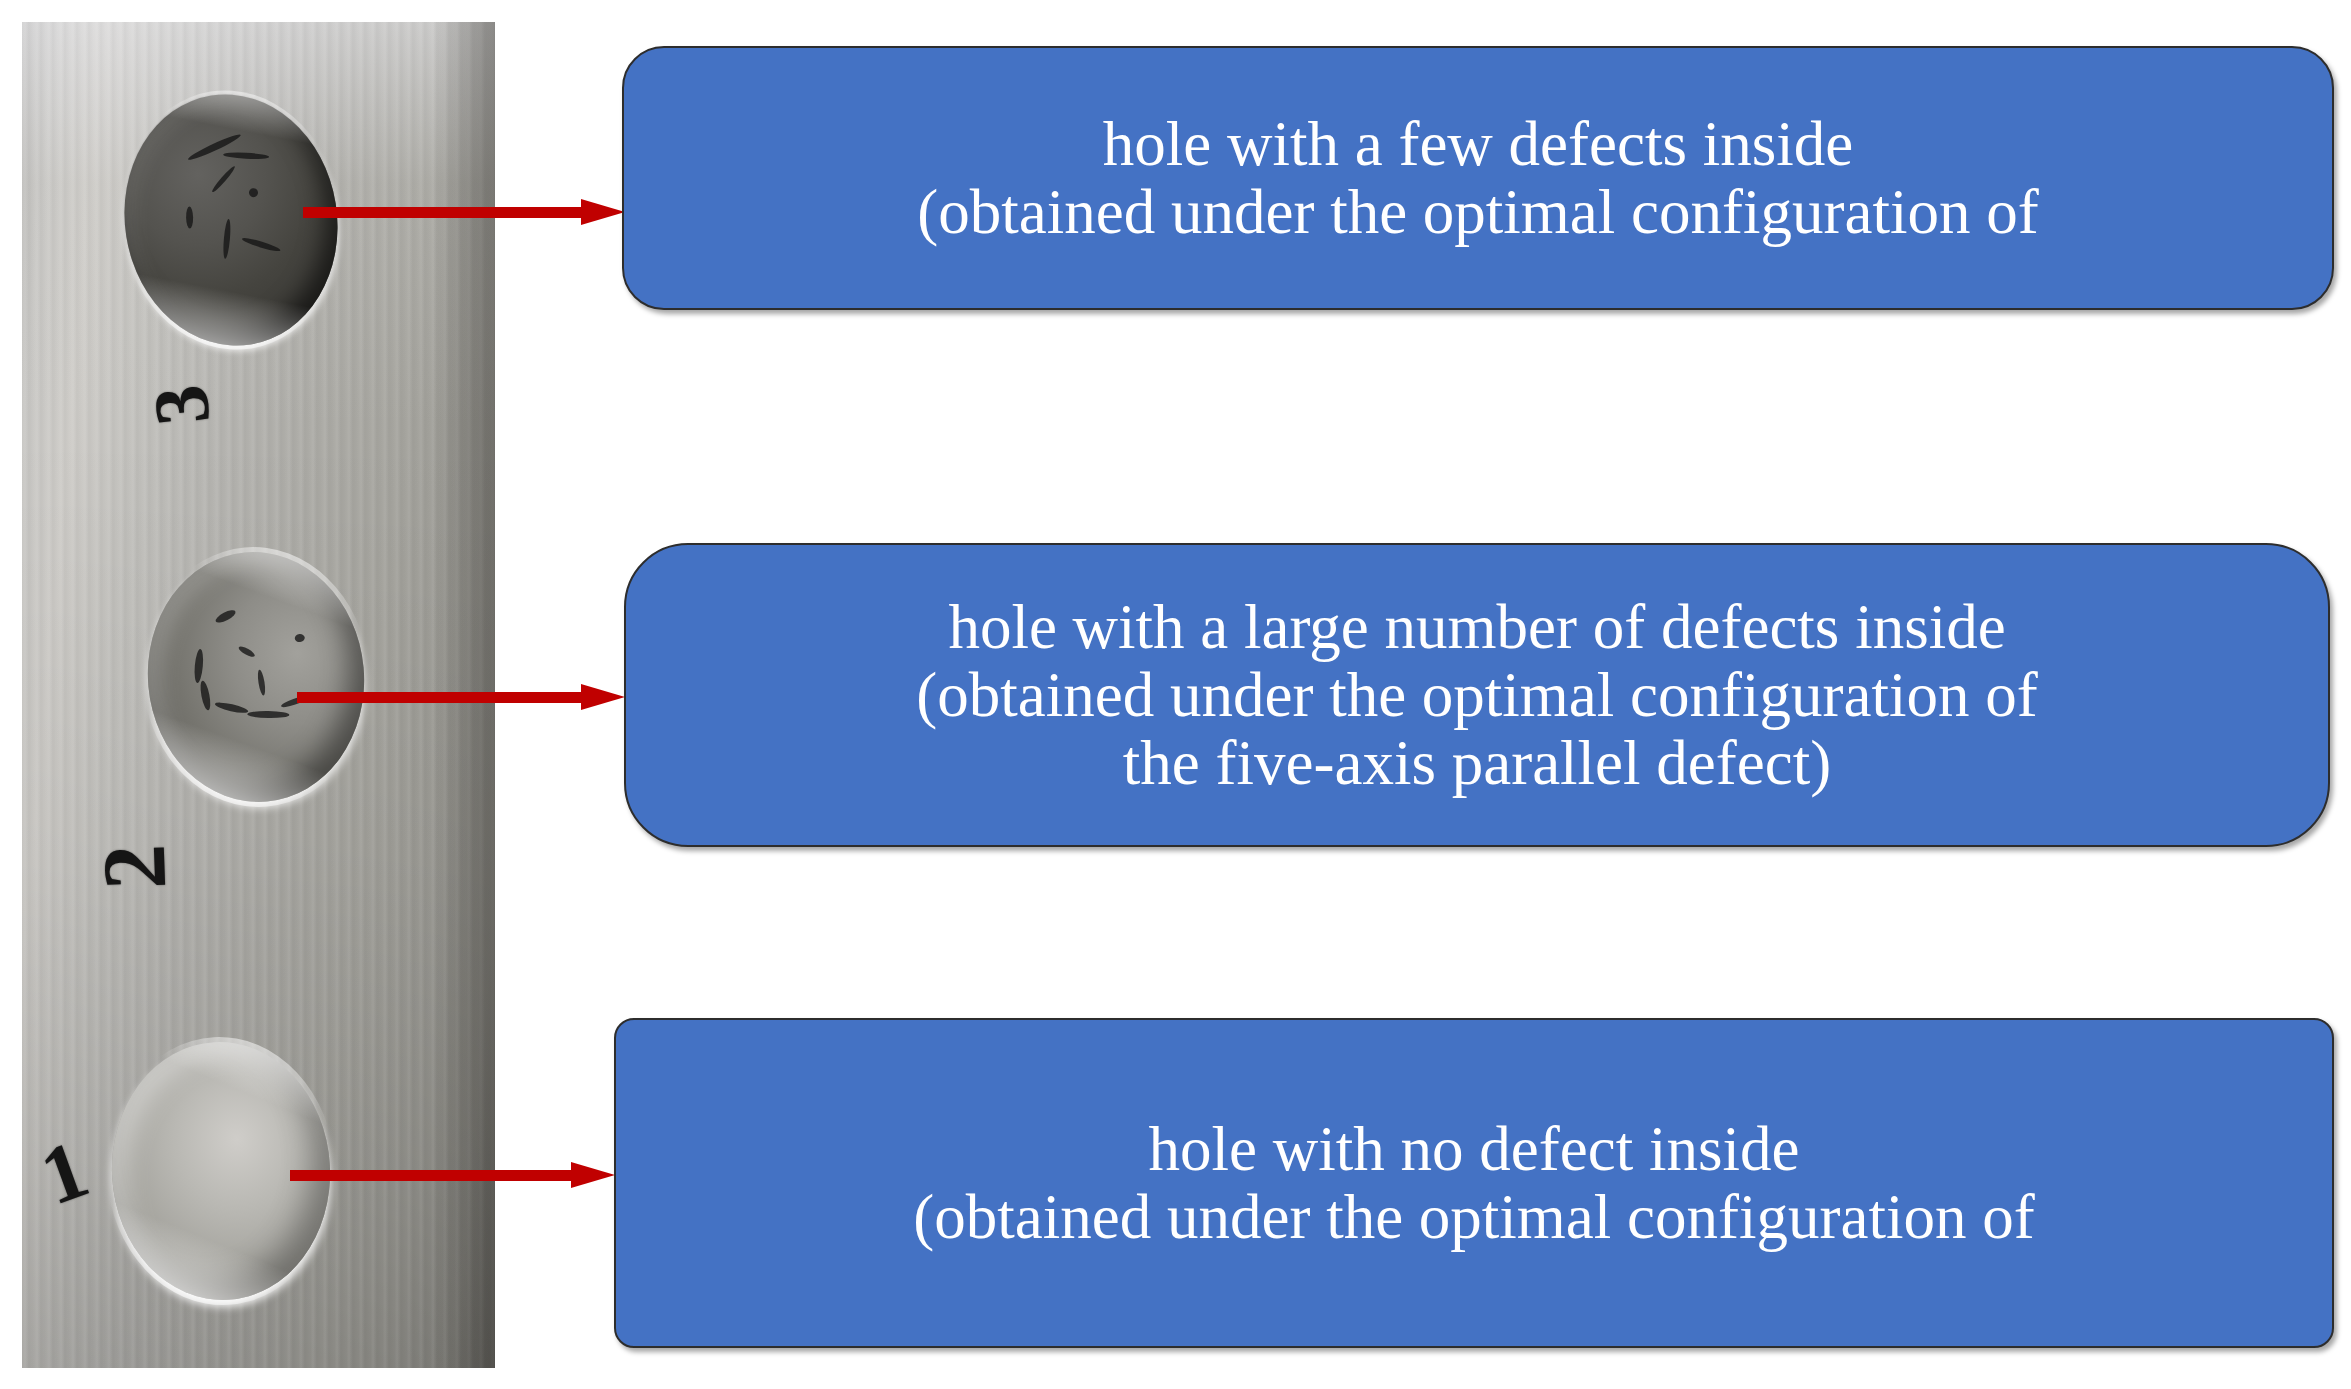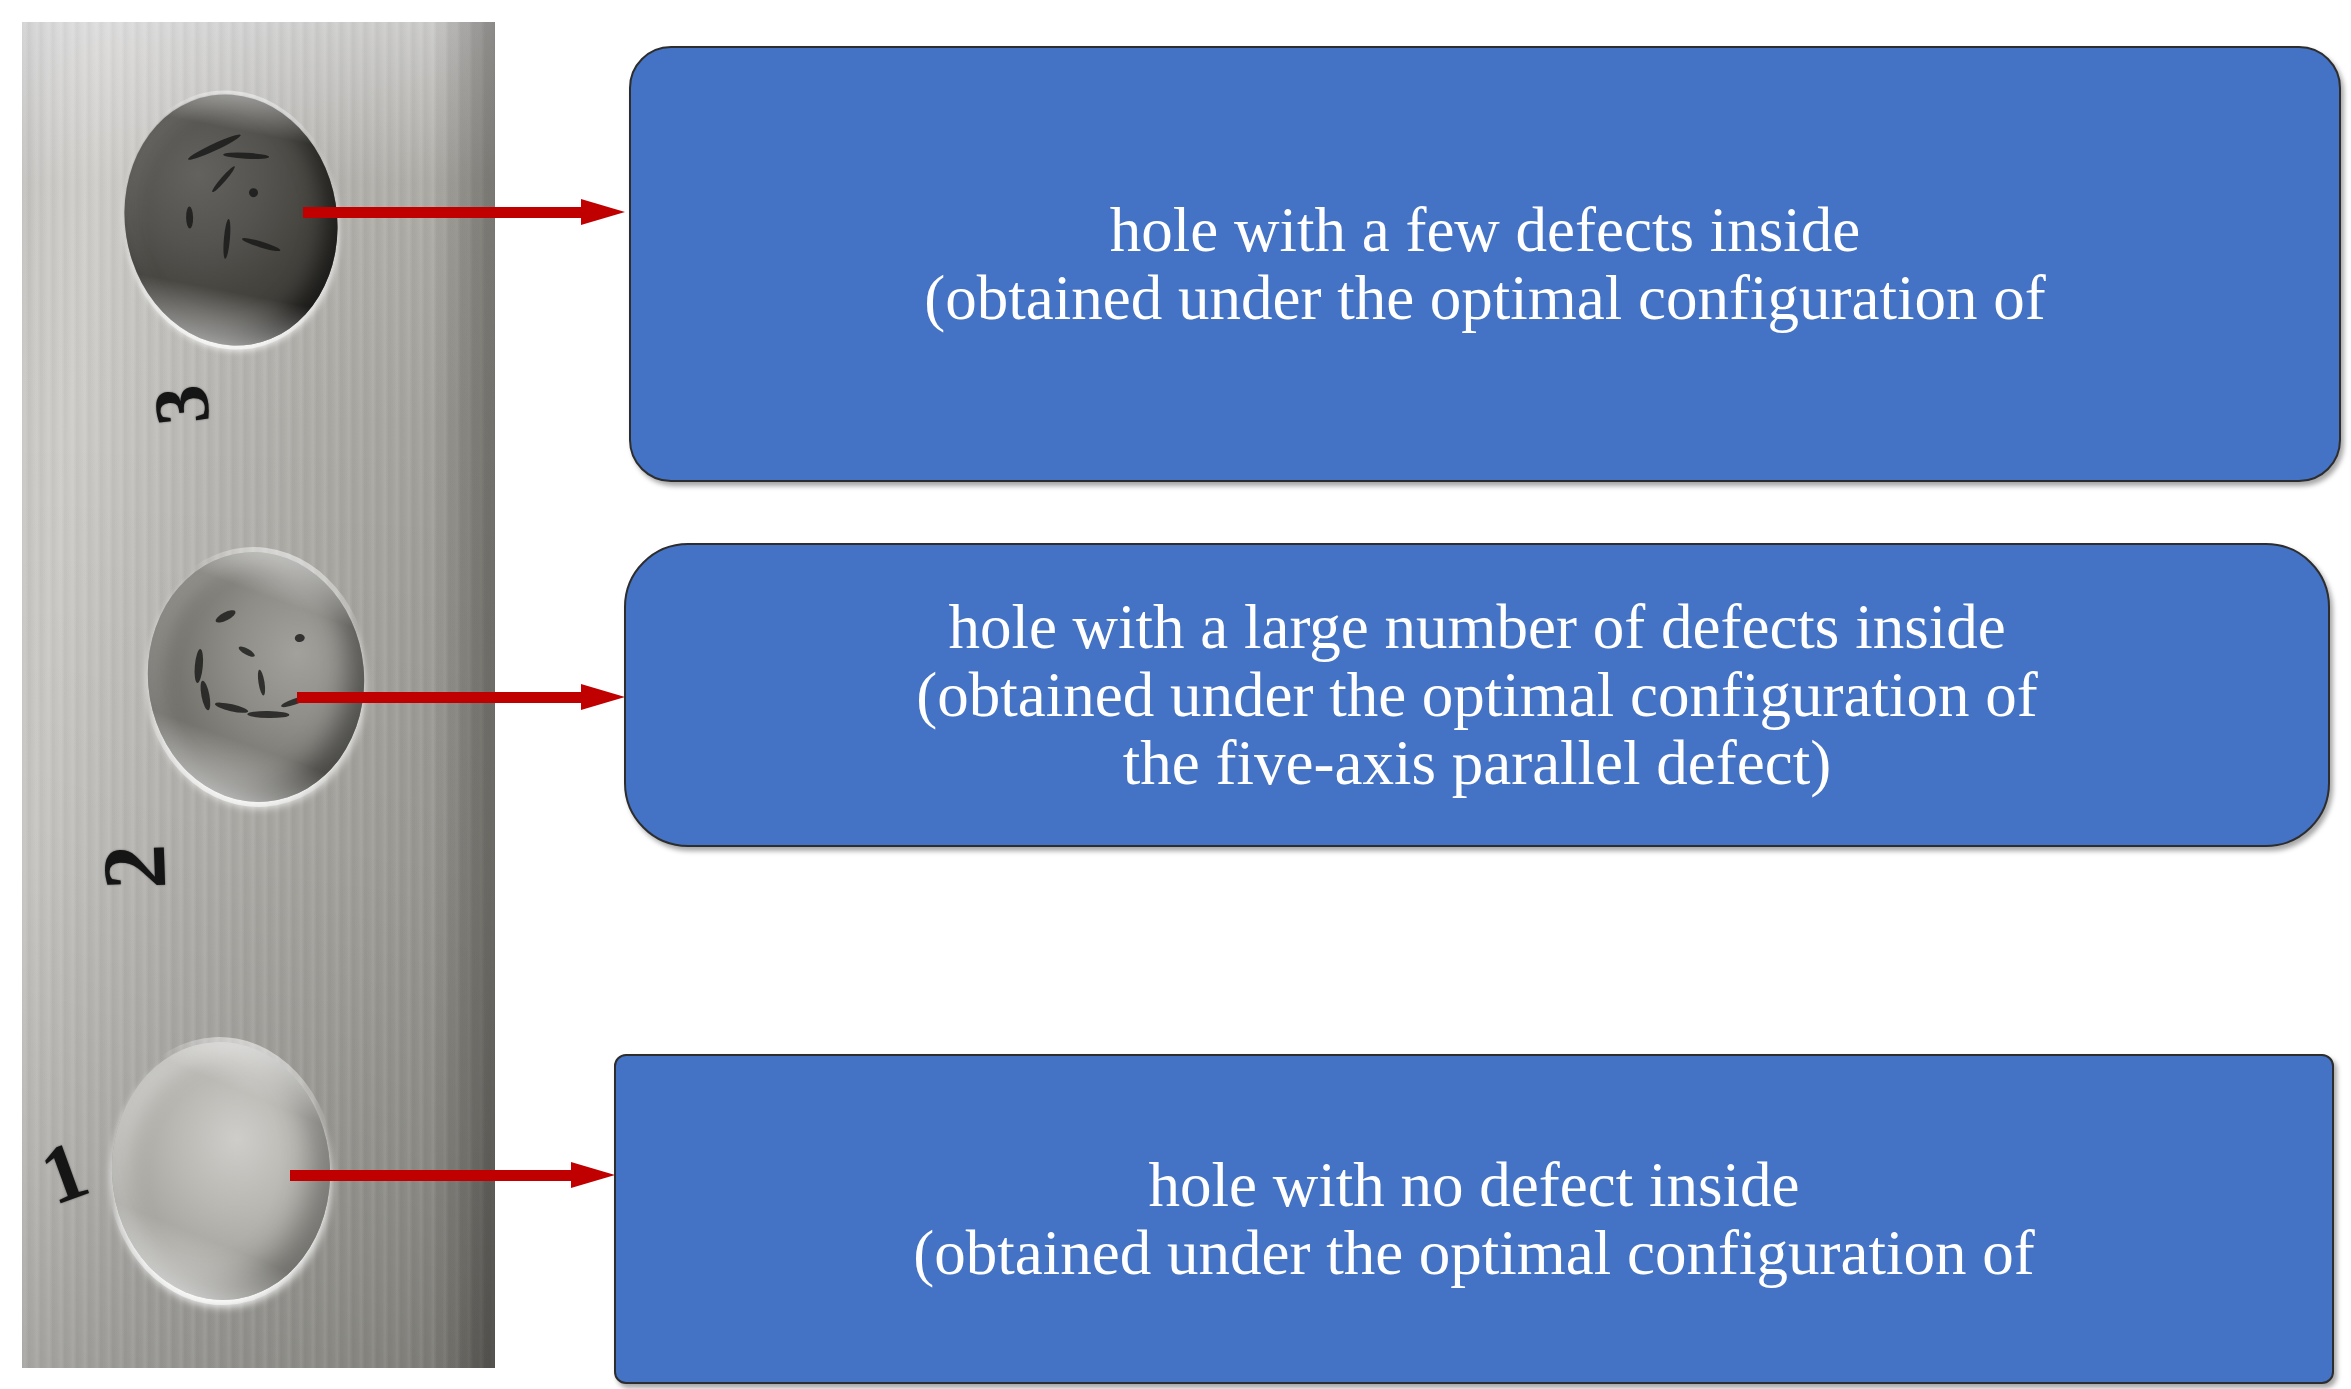--- a/index.html
+++ b/index.html
@@ -205,23 +205,23 @@
     align-items: center;
     justify-content: center;
     box-shadow: 3px 4px 5px rgba(0,0,0,0.35);
     box-sizing: border-box;
     font-size: 63px;
     line-height: 1.08;
     padding: 6px 14px;
   }
   .callout .line { display: block; white-space: nowrap; }
 
-  #callout-1 { left: 622px;  top: 46px;   width: 1712px; height: 436px; border-radius: 42px; margin-left: 7px; }
+  #callout-1 { left: 622px;  top: 46px;   width: 1712px; height: 264px; border-radius: 42px; }
   #callout-2 { left: 624px;  top: 543px;  width: 1706px; height: 304px; border-radius: 64px; }
-  #callout-3 { left: 614px;  top: 1018px; width: 1720px; height: 330px; border-radius: 12px; margin-top: 36px; }
+  #callout-3 { left: 614px;  top: 1018px; width: 1720px; height: 330px; border-radius: 20px; }
 </style>
 </head>
 <body>
 
 <div id="specimen-photo">
 
   <div id="photo-grain"></div>
   <div id="photo-right-shadow"></div>
 
   <div class="hole" id="hole-top">

